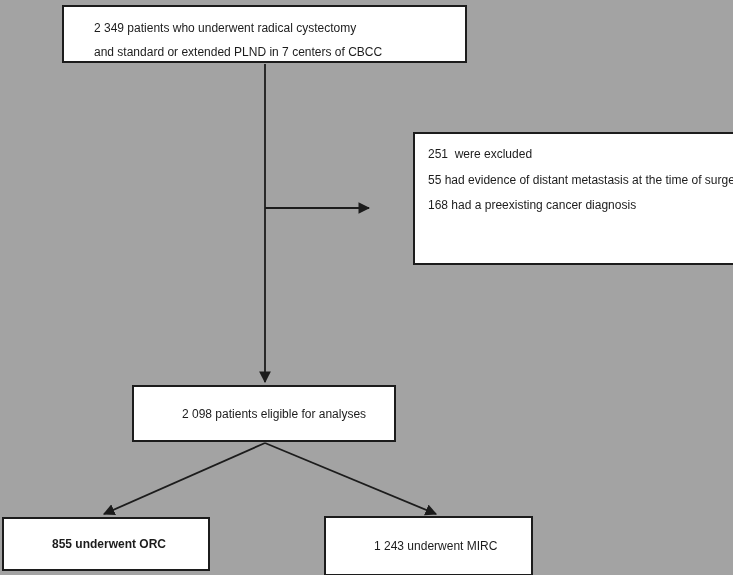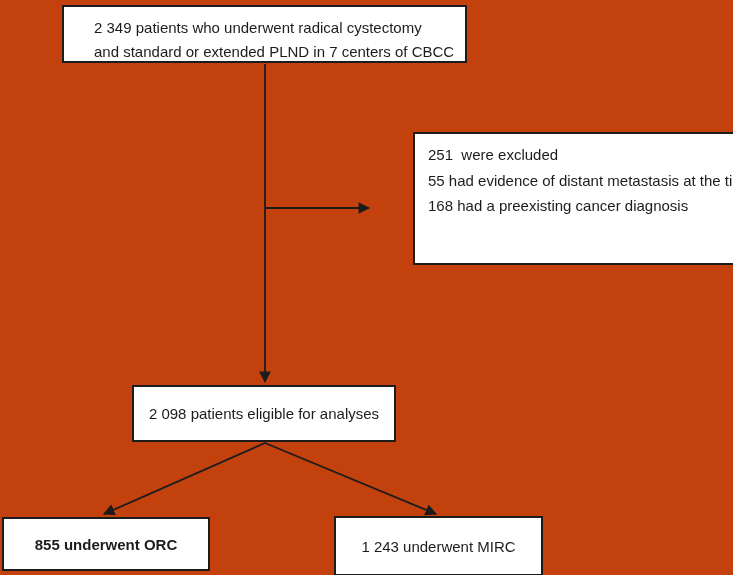--- a/index.html
+++ b/index.html
@@ -7,24 +7,24 @@
     padding: 0;
     background: #ffffff;
     font-family: "Liberation Sans", "DejaVu Sans", sans-serif;
   }
   * { box-sizing: border-box; }
 
   .canvas {
     position: relative;
     width: 733px;
     height: 575px;
-    background: #c2410c;
+    background: #a3a3a3;
     overflow: hidden;
     color: #1c1c1c;
-    font-size: 15px;
+    font-size: 12px;
   }
 
   svg.connectors {
     position: absolute;
     left: 0;
     top: 0;
     width: 733px;
     height: 575px;
     pointer-events: none;
   }
@@ -32,22 +32,22 @@
   .node {
     position: absolute;
     border: 2px solid #1c1c1c;
     background: #ffffff;
     color: #1c1c1c;
   }
 
   .node.center {
     display: flex;
     align-items: center;
-    justify-content: center;
     text-align: center;
+    padding-left: 48px;
   }
 
   .box-top {
     left: 62px; top: 5px;
     width: 405px; height: 58px;
     padding: 9px 8px 0 30px;
     line-height: 24px;
   }
   .box-top .line { white-space: pre; }
 
@@ -64,21 +64,21 @@
     left: 132px; top: 385px;
     width: 264px; height: 57px;
   }
 
   .box-orc {
     left: 2px; top: 517px;
     width: 208px; height: 54px; font-weight: bold;
   }
 
   .box-mirc {
-    left: 334px; top: 516px;
+    left: 324px; top: 516px;
     width: 209px; height: 60px;
   }
 </style>
 </head>
 <body>
 
 <div class="canvas">
 
   <svg class="connectors" viewBox="0 0 733 575" xmlns="http://www.w3.org/2000/svg">
     <defs>

